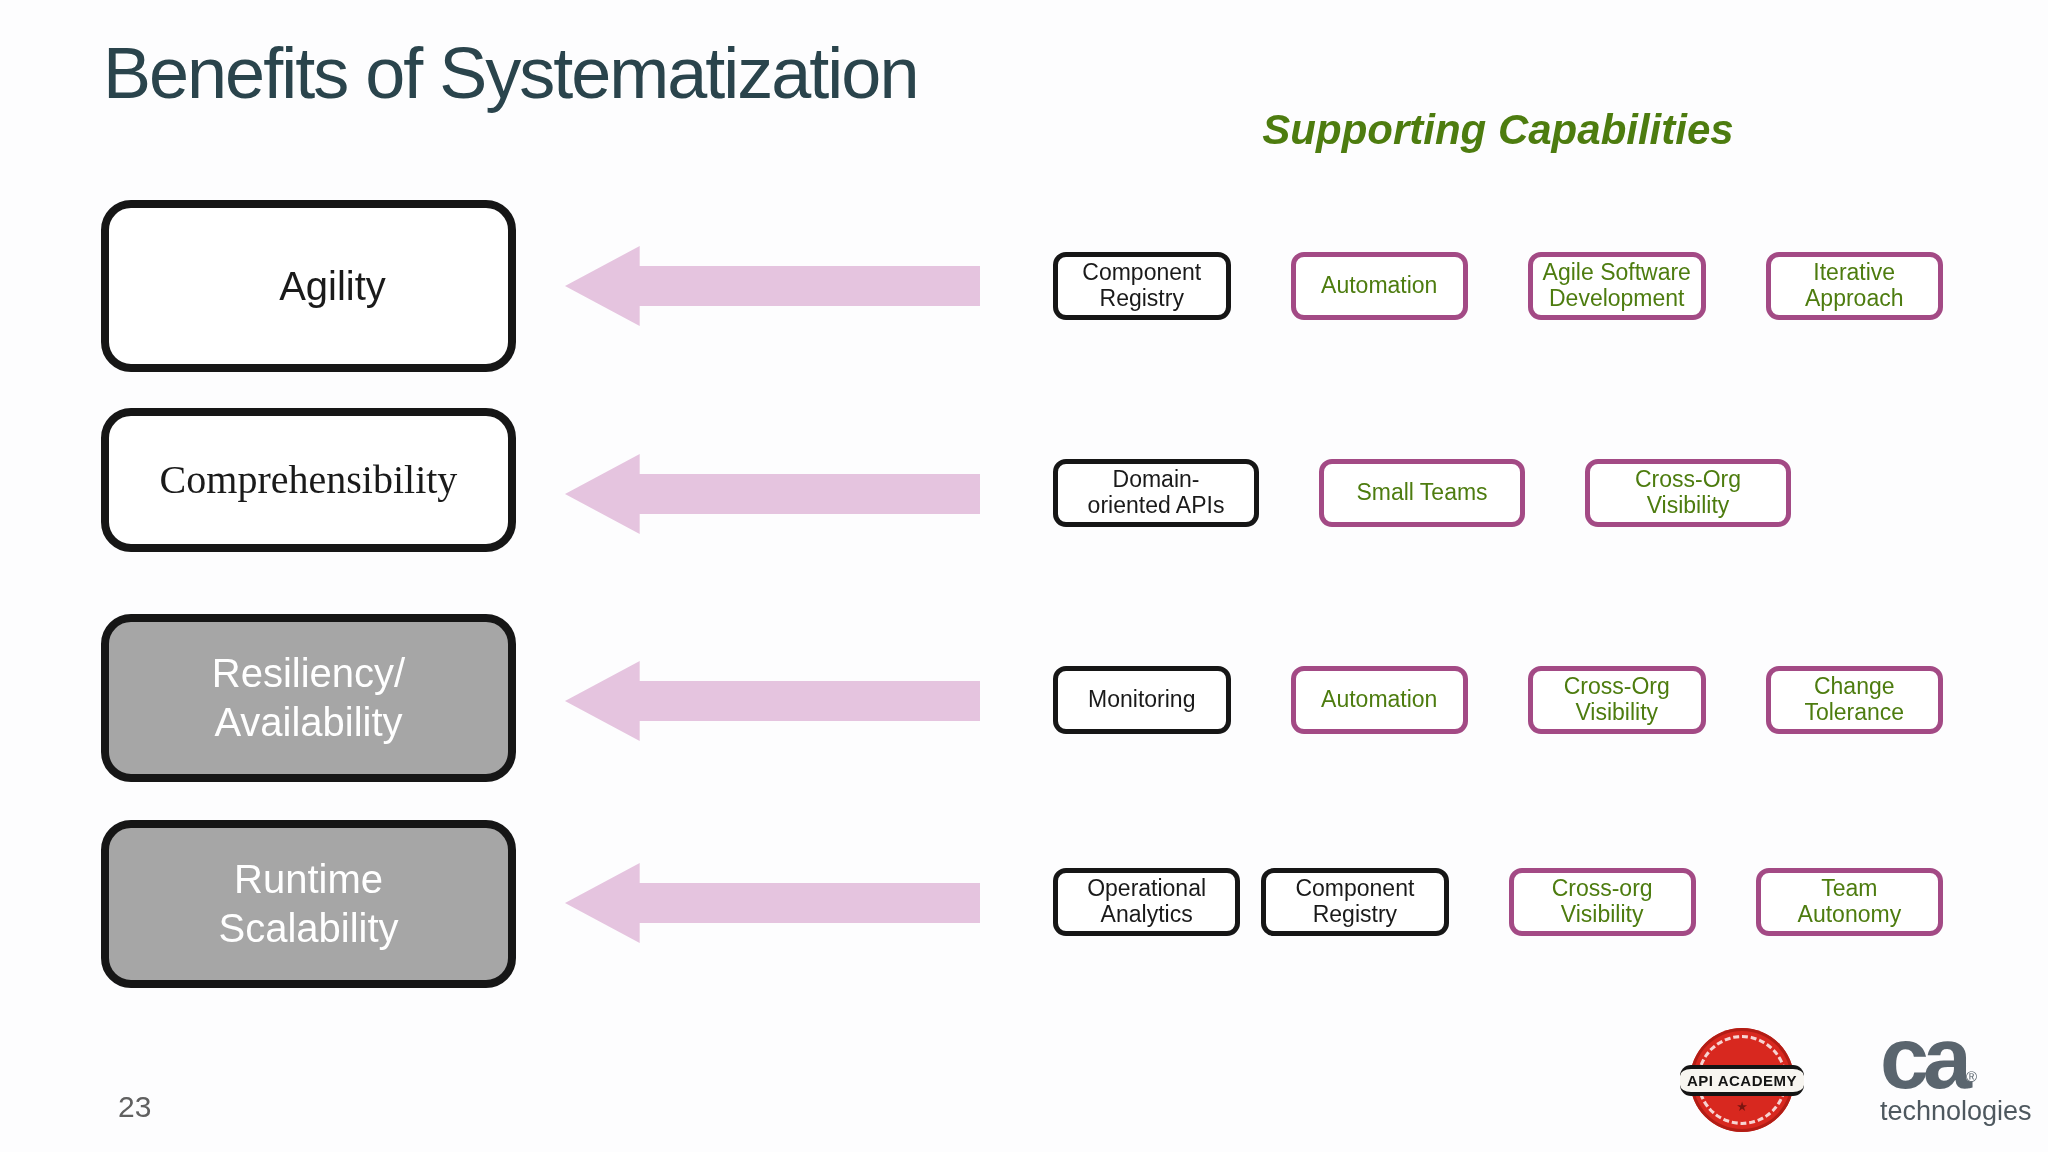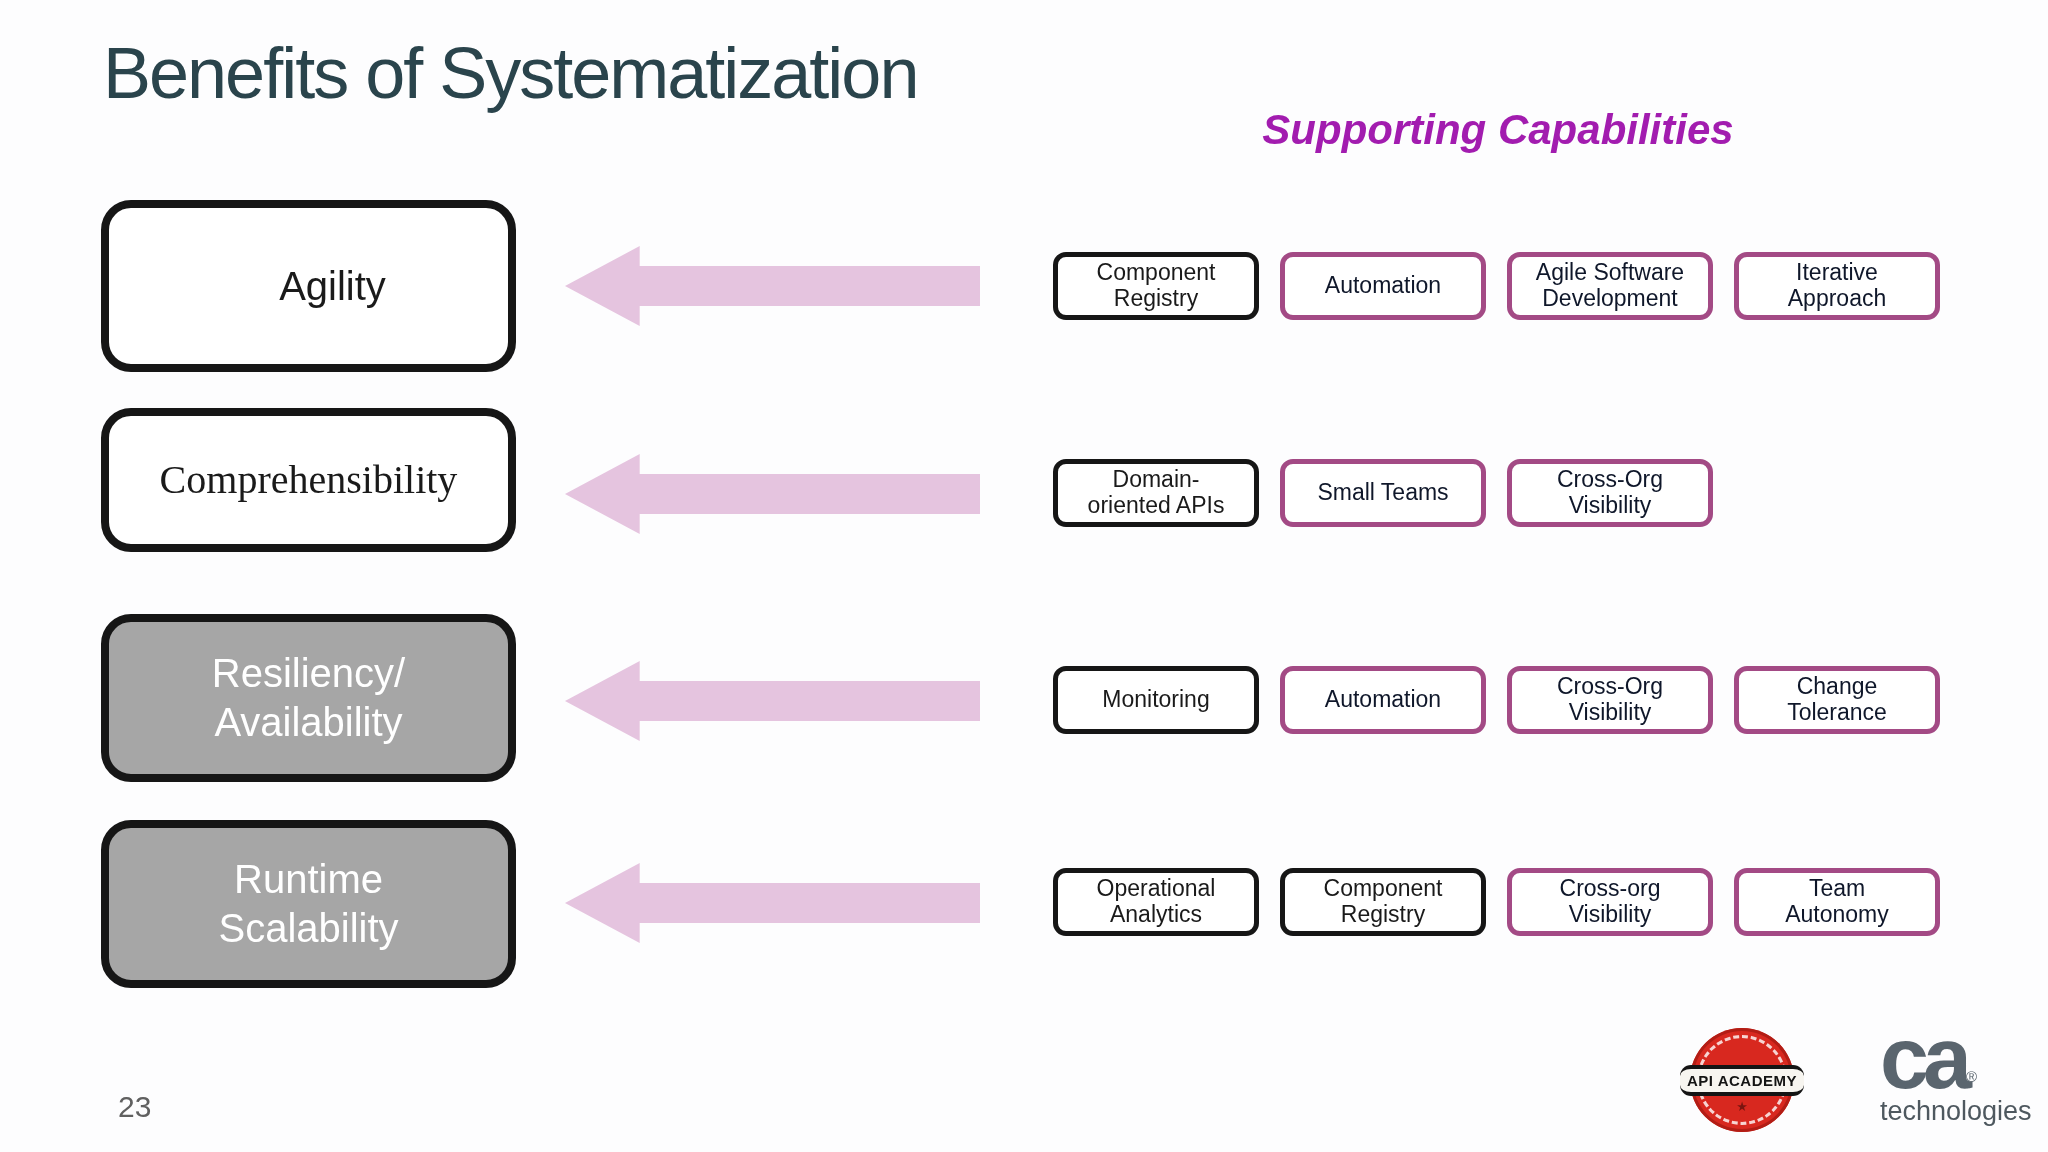--- a/index.html
+++ b/index.html
@@ -20,21 +20,21 @@
     font-weight:400;
   }
 
   .cap-heading {
     position:absolute;
     left:1053px; top:106px; width:890px;
     text-align:center;
     font-size:42px;
     font-weight:bold;
     font-style:italic;
-    color:#a21caf;
+    color:#4d7c0f;
   }
 
   
   .benefit {
     position:absolute;
     left:101px; width:415px;
     border:8px solid #161616;
     border-radius:30px;
     background:#ffffff;
     color:#1a1a1a;
@@ -79,21 +79,21 @@
     border-radius:13px;
     background:#ffffff;
     display:flex; align-items:center; justify-content:center;
     text-align:center;
     font-size:23px;
     line-height:1.12;
     white-space:pre-line;
     padding:2px 6px;
   }
   .cap-box.core   { border:5px solid #161616; color:#1a1a1a; }
-  .cap-box.accent { border:5px solid #A34A85; color:#0f172a; }
+  .cap-box.accent { border:5px solid #A34A85; color:#4d7c0f;margin-left:39px; }
 
   .page-number {
     position:absolute;
     left:118px; top:1090px;
     font-size:30px;
     color:#606060;
   }
 
   
   .stamp {

